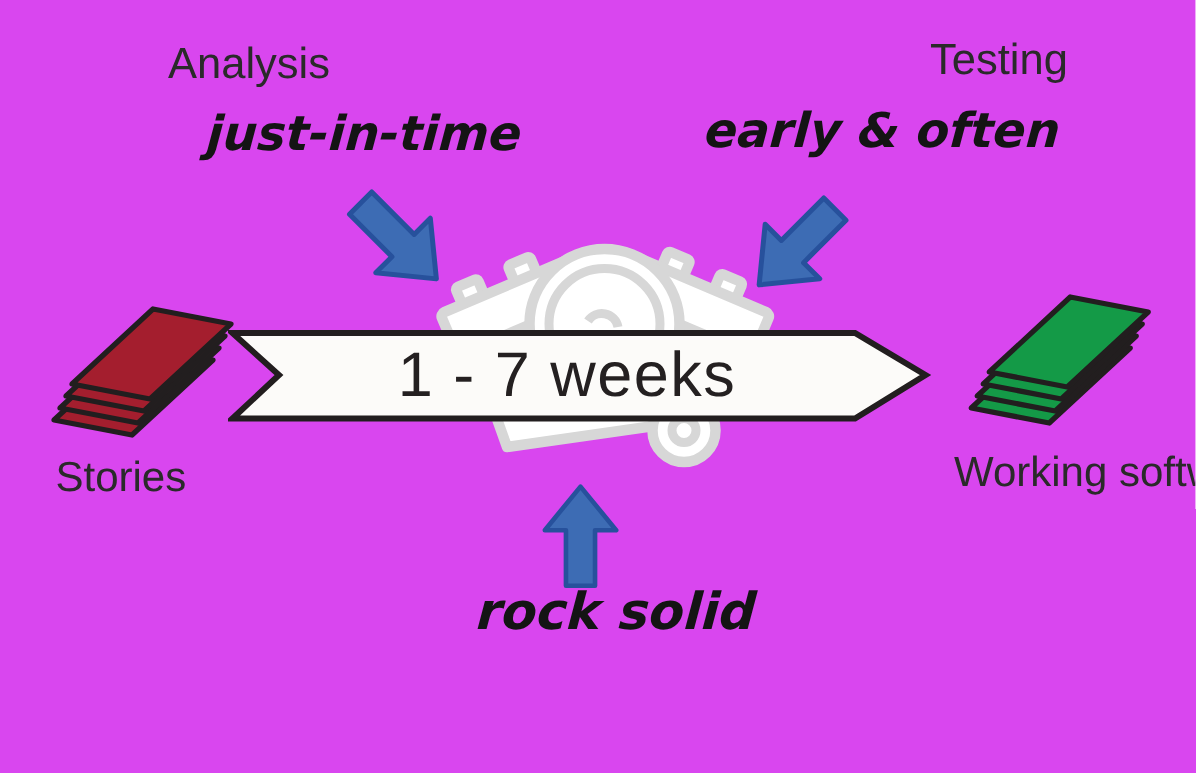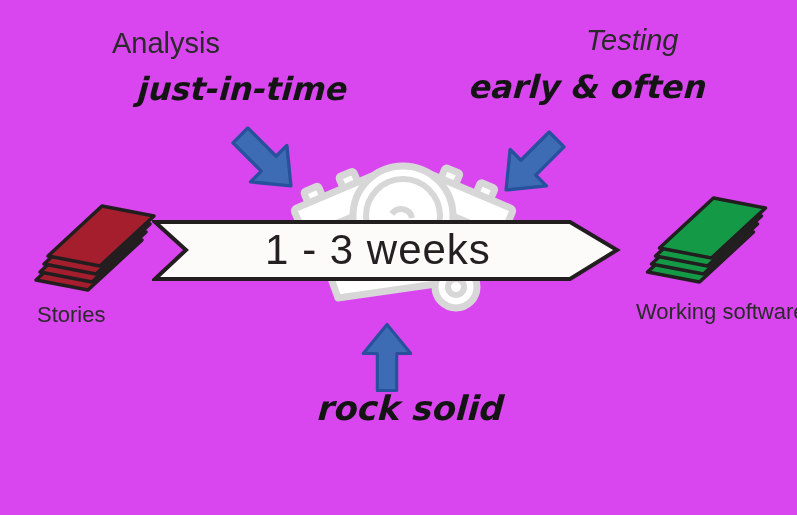--- a/index.html
+++ b/index.html
@@ -23,21 +23,21 @@
     font-family:"DejaVu Sans", sans-serif;
     font-style:italic;
     font-weight:bold;
     font-size:32px;
     color:#141414;
     white-space:nowrap;
     transform:skewX(-4deg);
     line-height:1.1;
   }
   .small-label{
-    font-size:22px;
+    font-size:28px;
     color:#2a2a2a;
     white-space:nowrap;
   }
   .banner-wrap{left:152px;top:219px;width:470px;height:64px;z-index:3;}
   .banner-text{
     position:absolute;left:30px;top:0;width:392px;height:62px;
     display:flex;align-items:center;justify-content:center;
     font-size:42px;color:#242021;letter-spacing:1px;
   }
   .arrow-box{
@@ -69,21 +69,21 @@
     <path d="M106,64 a11,11 0 0 1 20,4" fill="none" stroke-width="6"></path>
     <path d="M42,120 L158,107 L164,132 L52,148 Z"></path>
     <path d="M144,112 a9,9 0 0 0 9,11" fill="none" stroke-width="6"></path>
     <circle cx="170" cy="137" r="21"></circle>
     <circle cx="170" cy="137" r="8" stroke-width="6"></circle>
   </svg>
 
   <div class="abs plain-label" style="left:112px;top:28px;">Analysis</div>
   <div class="abs hand-label" style="left:138px;top:72px;">just-in-time</div>
 
-  <div class="abs plain-label" style="left:586px;top:25px;font-style:italic;">Testing</div>
+  <div class="abs plain-label" style="left:620px;top:25px;">Testing</div>
   <div class="abs hand-label" style="left:470px;top:70px;">early &amp; often</div>
 
   <div class="abs arrow-box" style="left:224px;top:119px;">
     <svg width="58" height="80" viewBox="0 0 60 84" style="transform:rotate(135deg);" fill="#3d6cb4" stroke="#27519c" stroke-width="3.5" stroke-linejoin="round">
       <path d="M19,80 L19,38 L3,38 L30,5 L57,38 L41,38 L41,80 Z"></path>
     </svg>
   </div>
 
   <div class="abs arrow-box" style="left:489px;top:123px;">
     <svg width="58" height="80" viewBox="0 0 60 84" style="transform:rotate(-135deg);" fill="#3d6cb4" stroke="#27519c" stroke-width="3.5" stroke-linejoin="round">
@@ -94,21 +94,21 @@
   <div class="abs" style="left:357px;top:320px;z-index:4;">
     <svg width="60" height="74" viewBox="0 0 60 84" fill="#3d6cb4" stroke="#27519c" stroke-width="3.5" stroke-linejoin="round">
       <path d="M19,80 L19,38 L3,38 L30,5 L57,38 L41,38 L41,80 Z"></path>
     </svg>
   </div>
 
   <div class="abs banner-wrap">
     <svg width="470" height="64" viewBox="0 0 470 64">
       <polygon points="3,3 418,3 465,31 418,60 3,60 34,31" fill="#fcfbf9" stroke="#221e1f" stroke-width="4" stroke-linejoin="miter"></polygon>
     </svg>
-    <div class="banner-text">1 - 3 weeks</div>
+    <div class="banner-text">1 - 7 weeks</div>
   </div>
 
   <svg class="abs stack" style="left:34px;top:200px;" width="128" height="102" viewBox="0 0 128 102" fill="#a41e2e" stroke="#221e1f" stroke-width="3.5" stroke-linejoin="round">
     <path transform="translate(-12,24)" d="M14,56 L68,6 L120,16 L66,66 Z"></path>
     <path transform="translate(-8,16)" d="M14,56 L68,6 L120,16 L66,66 Z"></path>
     <path transform="translate(-4,8)" d="M14,56 L68,6 L120,16 L66,66 Z"></path>
     <path d="M14,56 L68,6 L120,16 L66,66 Z"></path>
   </svg>
   <div class="abs small-label" style="left:37px;top:302px;">Stories</div>
 

